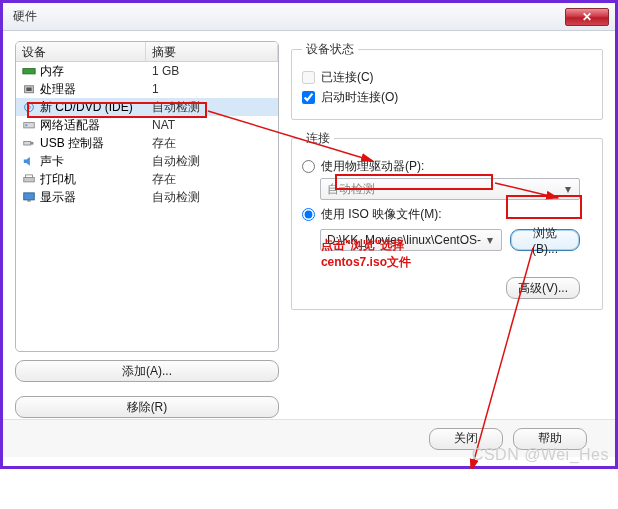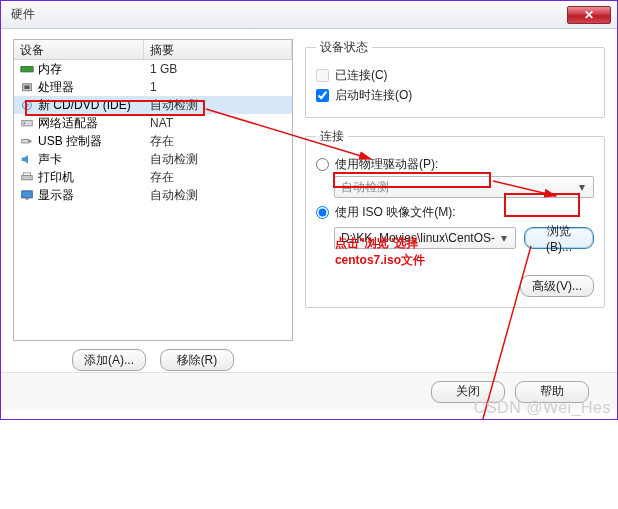--- a/index.html
+++ b/index.html
@@ -1,40 +1,40 @@
 <!DOCTYPE html>
 <html><head>
 <meta charset="utf-8">
 <style>
   * { box-sizing: border-box; font-family: "Microsoft YaHei", "Segoe UI", Tahoma, sans-serif; font-size: 12px; }
   body { margin: 0; background: #fff; }
-  .window { width: 618px; height: 420px; background: #fff; position: relative; border: 1px solid #6d28d9; }
+  .window { width: 618px; height: 469px; background: #fff; position: relative; border: 3px solid #6d28d9; }
   .titlebar { height: 28px; background: linear-gradient(#fcfcfd, #e9ecf2); display: flex; align-items: center; padding: 0 6px 0 10px; border-bottom: 1px solid #c9cfd8; }
   .titlebar .title { flex: 1; color: #333; }
   .closebtn { width: 44px; height: 18px; background: linear-gradient(#eb8f9a, #cf3b47 45%, #b81e29 55%, #d0444f); border: 1px solid #8c2a32; border-radius: 2px; display: flex; align-items: center; justify-content: center; color: #fff; font-weight: bold; font-size: 11px; }
   .content { position: absolute; top: 28px; bottom: 38px; left: 0; right: 0; padding: 10px 12px; display: flex; gap: 12px; }
   .footer { position: absolute; bottom: 9px; left: 0; right: 0; height: 38px; display: flex; align-items: center; justify-content: flex-end; gap: 10px; padding: 0 28px; border-top: 1px solid #e2e2e2; background: #f7f7f7; }
   .btn { min-width: 74px; height: 22px; background: linear-gradient(#fdfdfd, #ececec); border: 1px solid #a7a7a7; border-radius: 9px; padding: 0 10px; display: inline-flex; align-items: center; justify-content: center; color: #222; }
   .btn.hl { border: 1px solid #3c7fb1; box-shadow: 0 0 0 1px #a6d1ef inset; background: linear-gradient(#f6fbff,#e4f1fb); }
   .leftpane { width: 290px; display: flex; flex-direction: column; }
-  .listwrap { flex: 1; border: 1px solid #b6b9bf; background: #fff; border-radius: 0; overflow: hidden; position: relative; }
+  .listwrap { flex: 1; border: 1px solid #b6b9bf; background: #fff; border-radius: 5px; overflow: hidden; position: relative; }
   .listhdr { display: flex; background: linear-gradient(#fbfbfb,#ececec); border-bottom: 1px solid #cfd3d9; height: 20px; }
   .listhdr .col { padding: 2px 6px; border-right: 1px solid #d6d9de; color: #222; }
   .col-dev { width: 130px; }
   .col-sum { flex: 1; }
   .rows { }
   .row { display: flex; height: 18px; align-items: center; }
   .row.selected { background: #d6e8f7; }
   .cell { padding: 0 6px; white-space: nowrap; overflow: hidden; }
   .cell.dev { width: 130px; display: flex; align-items: center; gap: 4px; }
   .cell.sum { flex: 1; color: #333; }
   .ico { width: 14px; height: 12px; display: inline-block; flex: 0 0 14px; }
-  .leftbtns { display: flex; justify-content: center; gap: 14px; padding: 8px 0 0 0; }
+  .leftbtns { display: flex; justify-content: center; gap: 14px; padding: 8px 0 0 0; flex-direction: column; }
   .rightpane { flex: 1; position: relative; }
-  fieldset { border: 1px solid #cfcfcf; border-radius: 2px; margin: 0 0 10px 0; padding: 8px 10px 10px 10px; }
+  fieldset { border: 1px solid #cfcfcf; border-radius: 2px; margin: 0 0 10px 0; padding: 8px 22px 10px 10px; }
   legend { color: #333; padding: 0 4px; }
   label.chk, label.rad { display: flex; align-items: center; gap: 6px; margin: 3px 0; color: #222; }
   input[type=checkbox], input[type=radio] { margin: 0; }
   .disabled { color: #8a8a8a; }
   .combo { width: 100%; height: 22px; border: 1px solid #b6b9bf; background: linear-gradient(#fdfdfd,#f1f1f1); border-radius: 2px; padding: 0 20px 0 6px; color: #888; position: relative; display: flex; align-items: center; }
   .combo .arrow { position: absolute; right: 4px; top: 3px; width: 14px; height: 14px; display: flex; align-items: center; justify-content: center; color: #555; }
   .isorow { display: flex; gap: 8px; align-items: center; margin-top: 6px; margin-left: 18px; text-align: center; }
   .advrow { display: flex; justify-content: flex-end; margin-top: 26px; }
   .annot { position: absolute; pointer-events: none; }
   .redbox { position: absolute; border: 2px solid #d11; pointer-events: none; }

